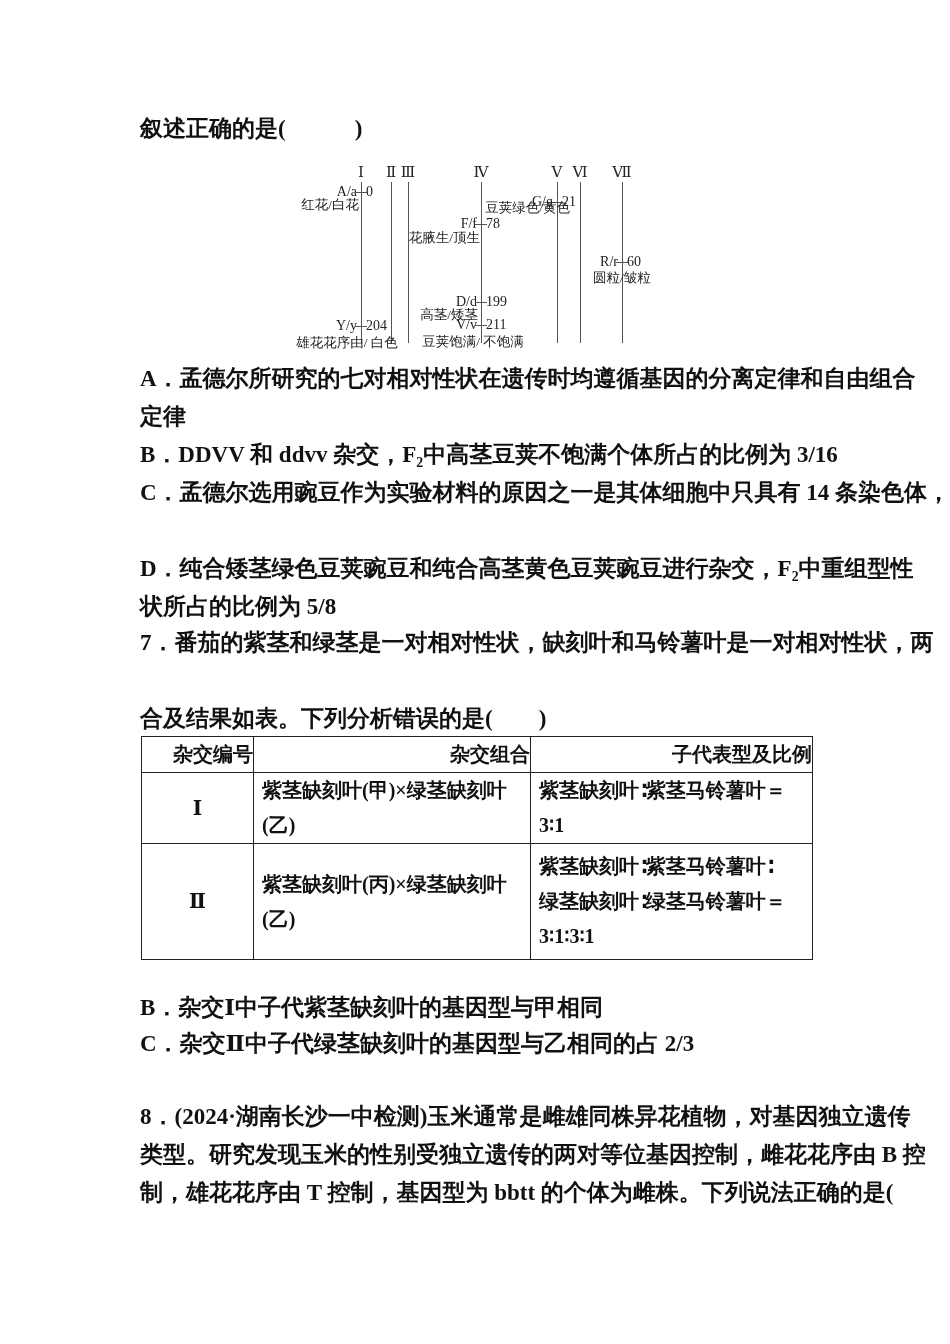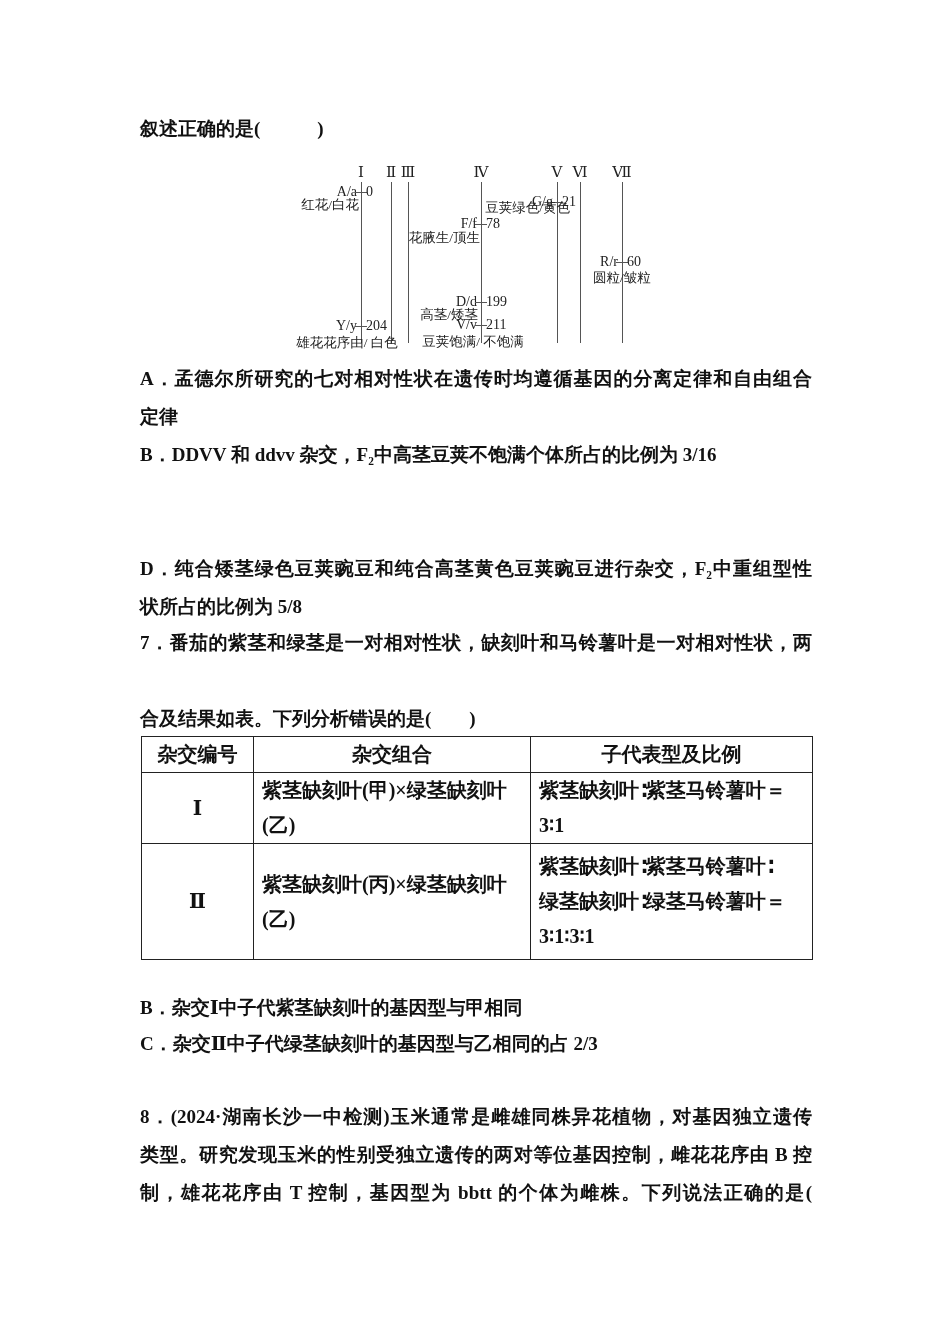--- a/index.html
+++ b/index.html
@@ -1,38 +1,38 @@
 <!DOCTYPE html>
 <html><head>
 <meta charset="utf-8">
 <style>
   html,body{margin:0;padding:0;background:#ffffff;}
   .page{position:relative;width:950px;height:1344px;background:#ffffff;overflow:hidden;
         font-family:"Liberation Serif","DejaVu Serif",serif;color:#111;}
-  .bl{position:absolute;left:140px;width:672px;font-size:19px;font-weight:bold;
+  .bl{position:absolute;left:140px;width:672px;font-size:23px;font-weight:bold;
       line-height:27px;white-space:nowrap;}
   .j{text-align:justify;text-align-last:justify;}
   .src{font-family:Liberation Serif, serif;font-weight:bold;}
   
   .chrline{position:absolute;width:1.3px;top:182px;height:161px;background:#555;}
   .chrnum{position:absolute;top:163px;transform:translateX(-50%);font-size:15px;color:#222;
           font-weight:normal;white-space:nowrap;}
   .gene{position:absolute;width:0;height:15px;font-size:14px;font-weight:normal;color:#222;}
   .gene .gl{position:absolute;right:4px;top:0;white-space:nowrap;}
   .gene .gr{position:absolute;left:5px;top:0;white-space:nowrap;}
   .gene .tick{position:absolute;left:-6px;top:8px;width:12px;height:1.3px;background:#555;}
   .trait{position:absolute;font-size:13.5px;font-weight:normal;color:#222;white-space:nowrap;}
   .trait.end{transform:translateX(-100%);}
   .trait.center{transform:translateX(-50%);}
   
   table.xtab{position:absolute;left:141px;top:736px;width:671px;border-collapse:collapse;
              table-layout:fixed;font-size:20px;font-weight:bold;}
   table.xtab td,table.xtab th{border:1.5px solid #222;padding:0 8px;vertical-align:middle;
              line-height:35px;font-weight:bold;overflow:hidden;}
-  table.xtab th{text-align:center;padding:0;margin-top:47px;}
+  table.xtab th{text-align:right;padding:0;margin-top:47px;}
   table.xtab td.cid{text-align:center;padding:0;}
   table.xtab td div{white-space:nowrap;}
 </style>
 </head>
 <body>
 
 <div class="page">
 
   <div class="bl" style="top:115px">叙述正确的是(　　　)</div>
 
@@ -95,20 +95,21 @@
     <div class="trait end" style="left:480px;top:229px">花腋生/顶生</div>
     <div class="trait center" style="left:622px;top:269px">圆粒/皱粒</div>
     <div class="trait end" style="left:478px;top:306px">高茎/矮茎</div>
     <div class="trait center" style="left:473px;top:333px">豆荚饱满/ 不饱满</div>
     <div class="trait center" style="left:347px;top:334px">雄花花序由/ 白色</div>
   </div>
 
   <div class="bl j" style="top:365px">A．孟德尔所研究的七对相对性状在遗传时均遵循基因的分离定律和自由组合</div>
   <div class="bl" style="top:403px">定律</div>
   <div class="bl" style="top:441px">B．DDVV 和 ddvv 杂交，F₂中高茎豆荚不饱满个体所占的比例为 3/16</div>
+  <div class="bl j" style="top:479px">C．孟德尔选用豌豆作为实验材料的原因之一是其体细胞中只具有 14 条染色体，</div>
   <div class="bl j" style="top:555px">D．纯合矮茎绿色豆荚豌豆和纯合高茎黄色豆荚豌豆进行杂交，F₂中重组型性</div>
   <div class="bl" style="top:593px">状所占的比例为 5/8</div>
 
   <div class="bl j" style="top:629px">7．番茄的紫茎和绿茎是一对相对性状，缺刻叶和马铃薯叶是一对相对性状，两</div>
   <div class="bl" style="top:705px">合及结果如表。下列分析错误的是(　　)</div>
 
   <table class="xtab">
     <colgroup>
         <col style="width:112px">
         <col style="width:277px">

